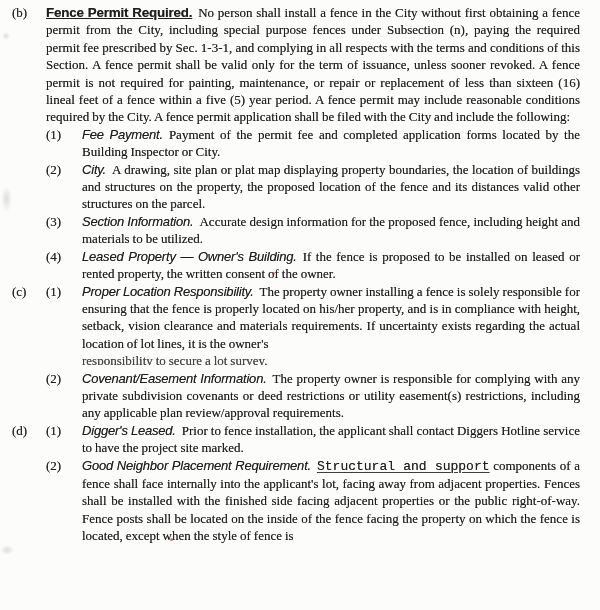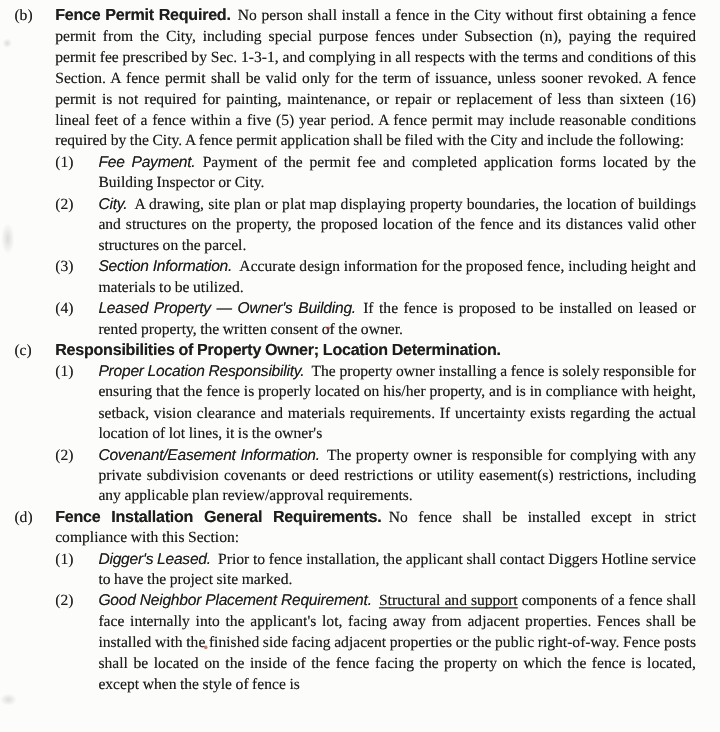--- a/index.html
+++ b/index.html
@@ -19,31 +19,33 @@
   .row{display:flex;align-items:flex-start;}
   .letter{flex:0 0 34px;}
   .content{flex:1;min-width:0;}
   .item .num{flex:0 0 36px;}
   .itext{flex:1;min-width:0;}
   p.para{margin:0;}
   .h{
     font-family:"Liberation Sans","DejaVu Sans",sans-serif;
     font-weight:700;font-size:13.4px;letter-spacing:-0.2px;
     margin-right:6px;
+    text-decoration:underline;
   }
   .it{
     font-family:"Liberation Sans","DejaVu Sans",sans-serif;
     font-weight:400;font-style:italic;font-size:13px;letter-spacing:-0.2px;
     margin-right:6px;
   }
   .ul{
     text-decoration:underline;
     text-decoration-thickness:1px;
     text-underline-offset:2px;
     text-decoration-color:rgba(40,40,40,0.7);
+    font-family:Liberation Mono, monospace;
   }
   .clipped{
     clip-path:inset(0 0 26% 0);
     color:#434343;
   }
   .artifact{position:absolute;pointer-events:none;}
   .smudge{border-radius:50%;background:radial-gradient(closest-side,rgba(110,110,110,0.22),rgba(110,110,110,0));}
   .reddot{width:3px;height:3px;border-radius:50%;background:#b03a2e;opacity:0.65;}
 </style>
 </head>
@@ -74,40 +76,39 @@
       <div class="row item">
         <div class="num">(4)</div>
         <p class="para itext"><span class="it">Leased Property — Owner's Building.</span><span>If the fence is proposed to be installed on leased or rented property, the written consent of the owner.</span></p>
       </div>
     </div>
   </div>
 
   <div class="row">
     <div class="letter">(c)</div>
     <div class="content">
-      <p class="para"><span class="h">Responsibilities of Property Owner; Location Determination.</span><span></span></p>
 
       <div class="row item">
         <div class="num">(1)</div>
         <div class="itext">
           <p class="para"><span class="it">Proper Location Responsibility.</span><span>The property owner installing a fence is solely responsible for ensuring that the fence is properly located on his/her property, and is in compliance with height, setback, vision clearance and materials requirements.  If uncertainty exists regarding the actual location of lot lines, it is the owner's</span></p>
+          <p class="para clipped">responsibility to secure a lot survey.</p>
         </div>
       </div>
 
       <div class="row item">
         <div class="num">(2)</div>
         <p class="para itext"><span class="it">Covenant/Easement Information.</span><span>The property owner is responsible for complying with any private subdivision covenants or deed restrictions or utility easement(s) restrictions, including any applicable plan review/approval requirements.</span></p>
       </div>
     </div>
   </div>
 
   <div class="row">
     <div class="letter">(d)</div>
     <div class="content">
-      <p class="para"><span class="h">Fence Installation General Requirements.</span><span>No fence shall be installed except in strict compliance with this Section:</span></p>
 
       <div class="row item">
         <div class="num">(1)</div>
         <p class="para itext"><span class="it">Digger's Leased.</span><span>Prior to fence installation, the applicant shall contact Diggers Hotline service to have the project site marked.</span></p>
       </div>
 
       <div class="row item">
         <div class="num">(2)</div>
         <p class="para itext"><span class="it">Good Neighbor Placement Requirement.</span><span class="ul">Structural and support</span> <span>components of a fence shall face internally into the applicant's lot, facing away from adjacent properties.  Fences shall be installed with the finished side facing adjacent properties or the public right-of-way.  Fence posts shall be located on the inside of the fence facing the property on which the fence is located, except when the style of fence is</span></p>
       </div>

